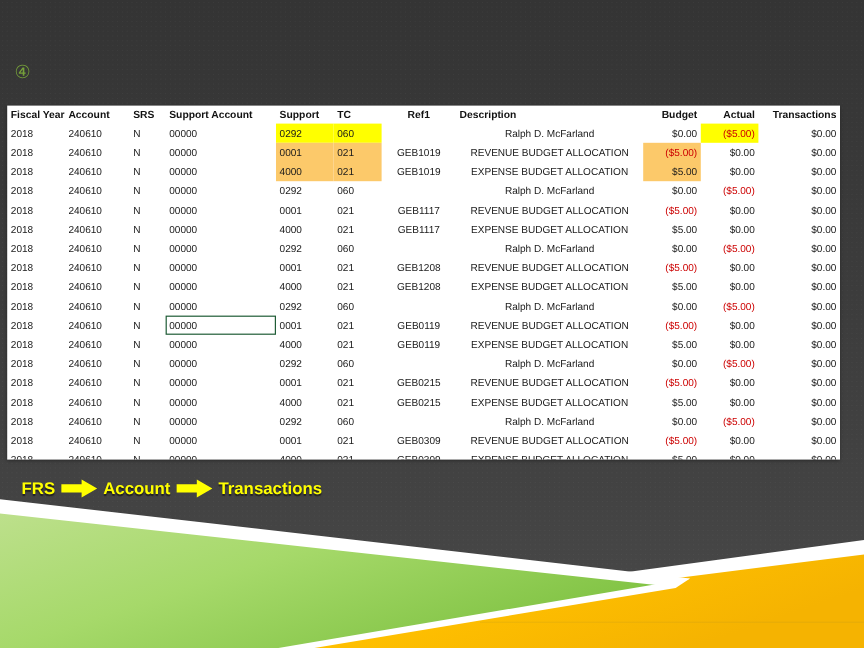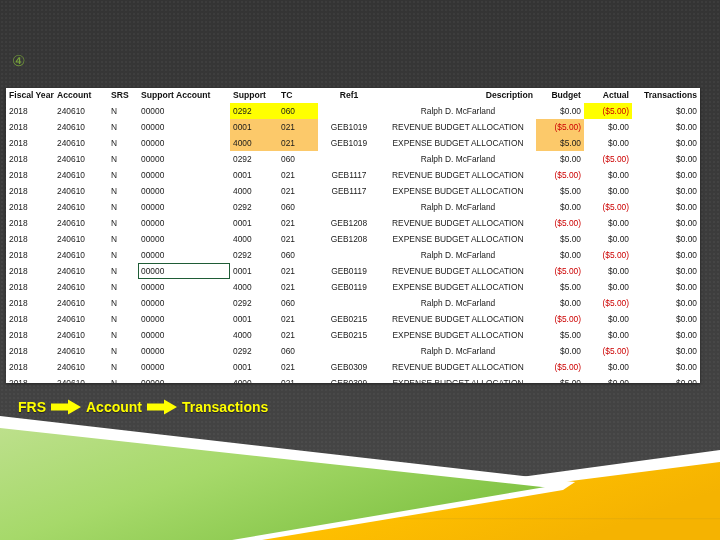--- a/index.html
+++ b/index.html
@@ -101,21 +101,21 @@
   .c-tc    { width: 34px;  text-align: left; margin-left: 40px; }
   .c-ref1  { width: 56px;  text-align: center; }
   .c-desc  { width: 150px; text-align: center; }
   .c-bud   { width: 42px;  text-align: right; }
   .c-act   { width: 42px;  text-align: right; }
   .c-enc   { width: 62px;  text-align: right; }
 
   th.c-fy, th.c-acct, th.c-srs, th.c-supp, th.c-sub { text-align: left; }
   th.c-tc { text-align: left; }
   th.c-ref1 { text-align: center; }
-  th.c-desc { text-align: right; }
+  th.c-desc { text-align: left; }
   th.c-bud, th.c-act, th.c-enc, th.c-amt { text-align: right; }
 
   .neg { color: #cc0000; }
   .hl-yellow { background: #ffff00; }
   .hl-orange { background: #fcc96a; }
   .sel-box {
     outline: 1.5px solid #1f5c36;
     outline-offset: -1px;
   }
 

